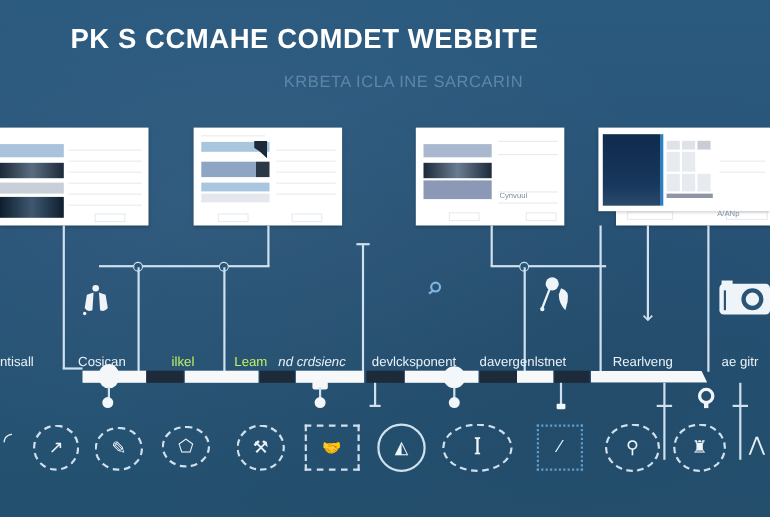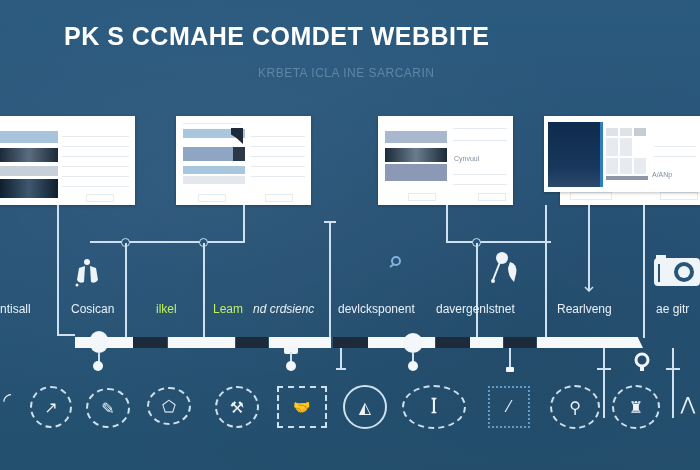--- a/index.html
+++ b/index.html
@@ -2,27 +2,27 @@
 <html><head>
 <meta charset="utf-8">
 <style>
   html,body{margin:0;padding:0;}
   body{width:700px;height:470px;overflow:hidden;background:#285478;font-family:"Liberation Sans",sans-serif;position:relative;}
   .bg{position:absolute;inset:0;background:
       radial-gradient(ellipse at 30% 40%, rgba(255,255,255,0.04), transparent 60%),
       radial-gradient(ellipse at 75% 70%, rgba(0,0,0,0.08), transparent 60%),
       linear-gradient(180deg,#2b5a7f 0%,#285478 50%,#24506f 100%);}
   .title{position:absolute;left:64px;top:22px;font-size:25px;font-weight:bold;color:#ffffff;letter-spacing:0.5px;white-space:nowrap;}
-  .subtitle{position:absolute;left:258px;top:66px;font-size:12px;color:#5f86a6;letter-spacing:0.5px;white-space:nowrap;}
+  .subtitle{position:absolute;left:258px;top:66px;font-size:15px;color:#5f86a6;letter-spacing:0.5px;white-space:nowrap;}
   .panel{position:absolute;background:#ffffff;box-shadow:0 1px 3px rgba(0,0,0,0.25);}
   .panel .ln{position:absolute;height:1px;background:#e6ebf0;}
   .blk{position:absolute;}
   .line{position:absolute;background:#cfe0ee;}
   .dot{position:absolute;width:7px;height:7px;border:1.5px solid #cfe0ee;border-radius:50%;background:#285478;}
-  .label{position:absolute;font-size:12px;color:#e9f1f7;white-space:nowrap;}
+  .label{position:absolute;font-size:12px;color:#e9f1f7;white-space:nowrap;margin-top:20px;}
   .label.dim{color:#bef264;}
   .bar{position:absolute;height:11px;}
   .knob{position:absolute;border-radius:50%;background:#f3f7fa;}
   .icon{position:absolute;display:flex;align-items:center;justify-content:center;color:#e8f0f6;}
   .ring{position:absolute;border:2px dashed #cfe0ee;border-radius:50%;display:flex;align-items:center;justify-content:center;color:#eef4f8;font-size:16px;}
   .sq{position:absolute;border:2px dashed #cfe0ee;display:flex;align-items:center;justify-content:center;color:#eef4f8;font-size:16px;}
 </style>
 </head>
 <body>
 

